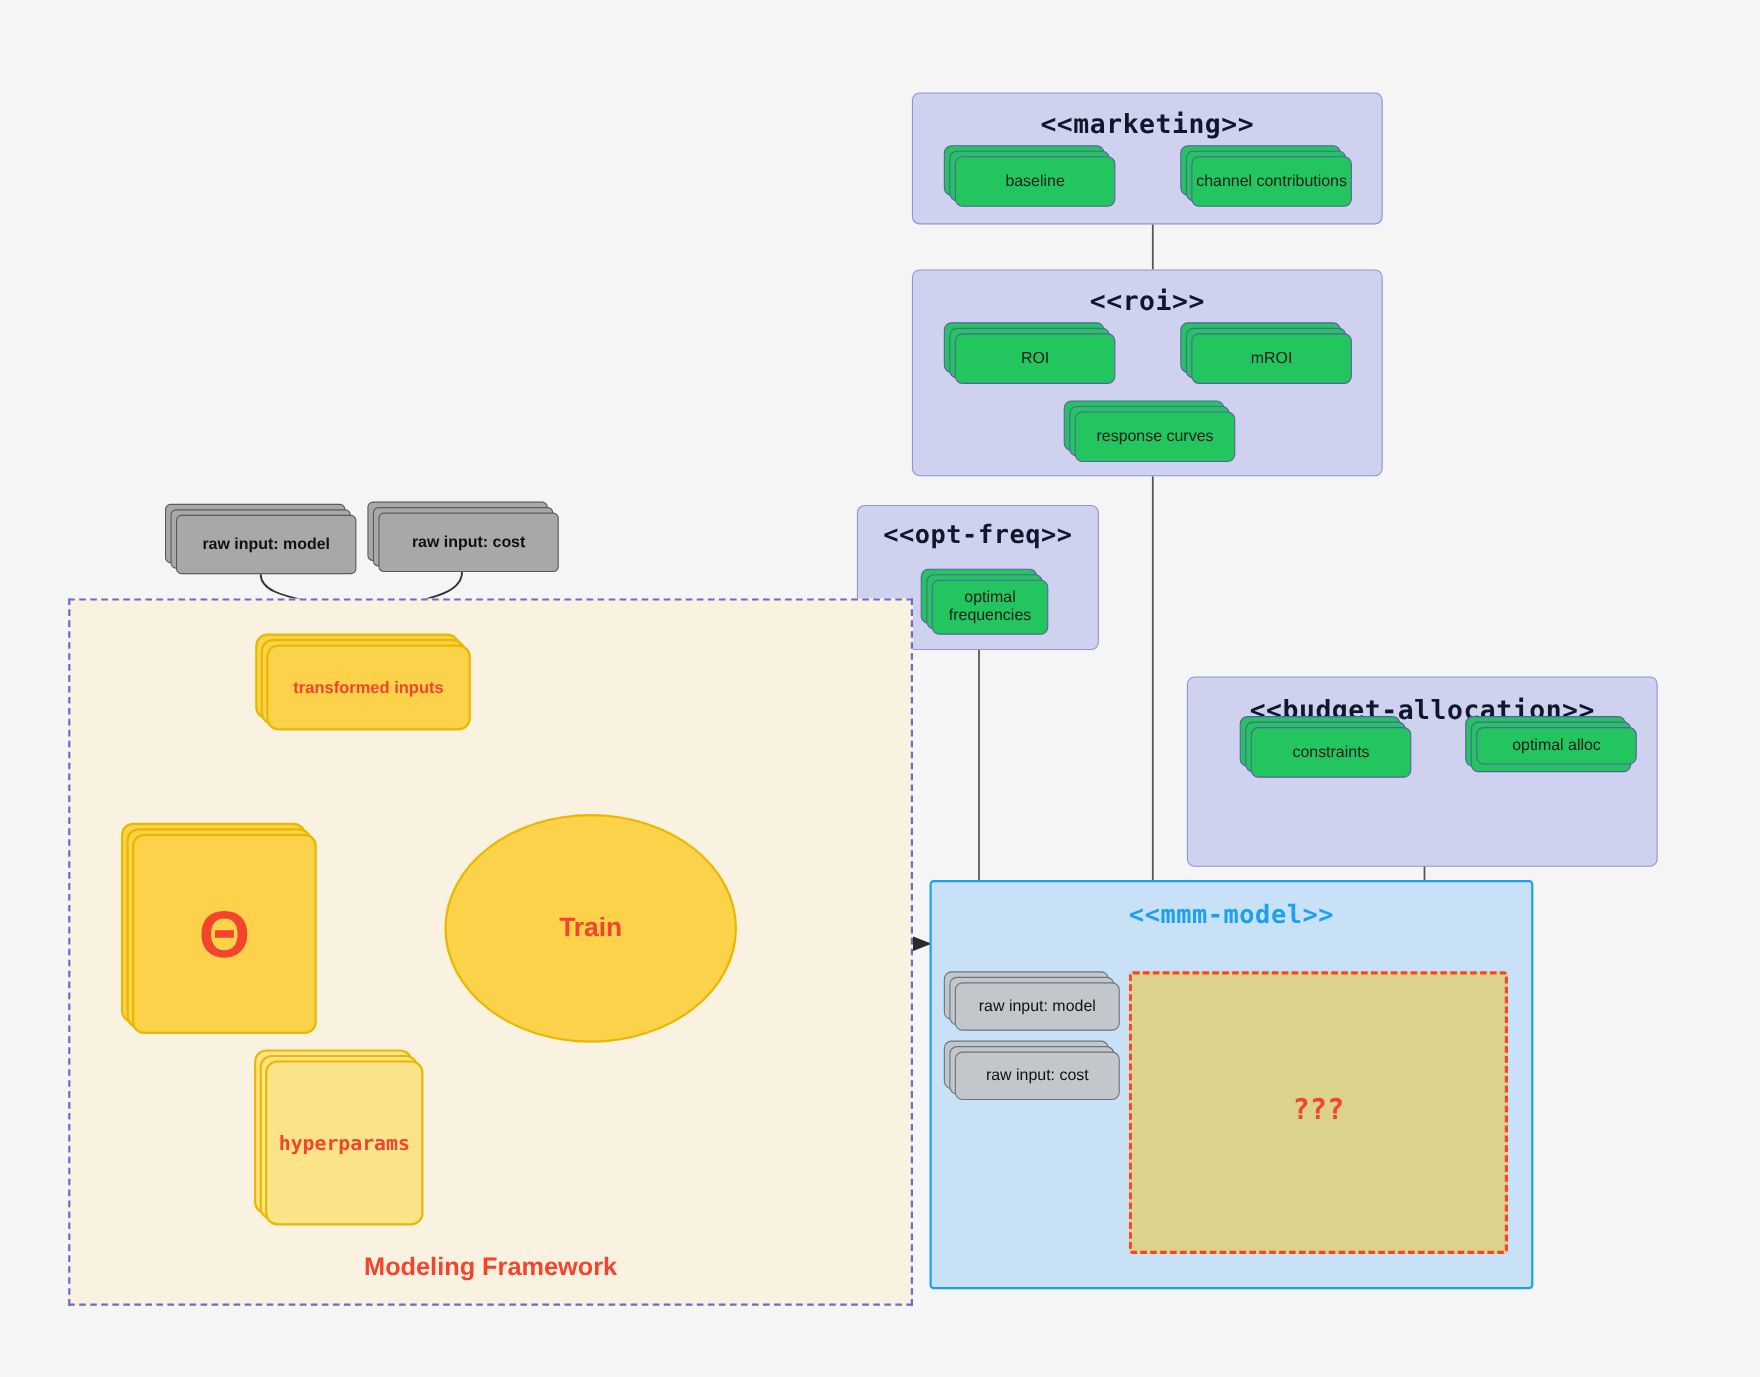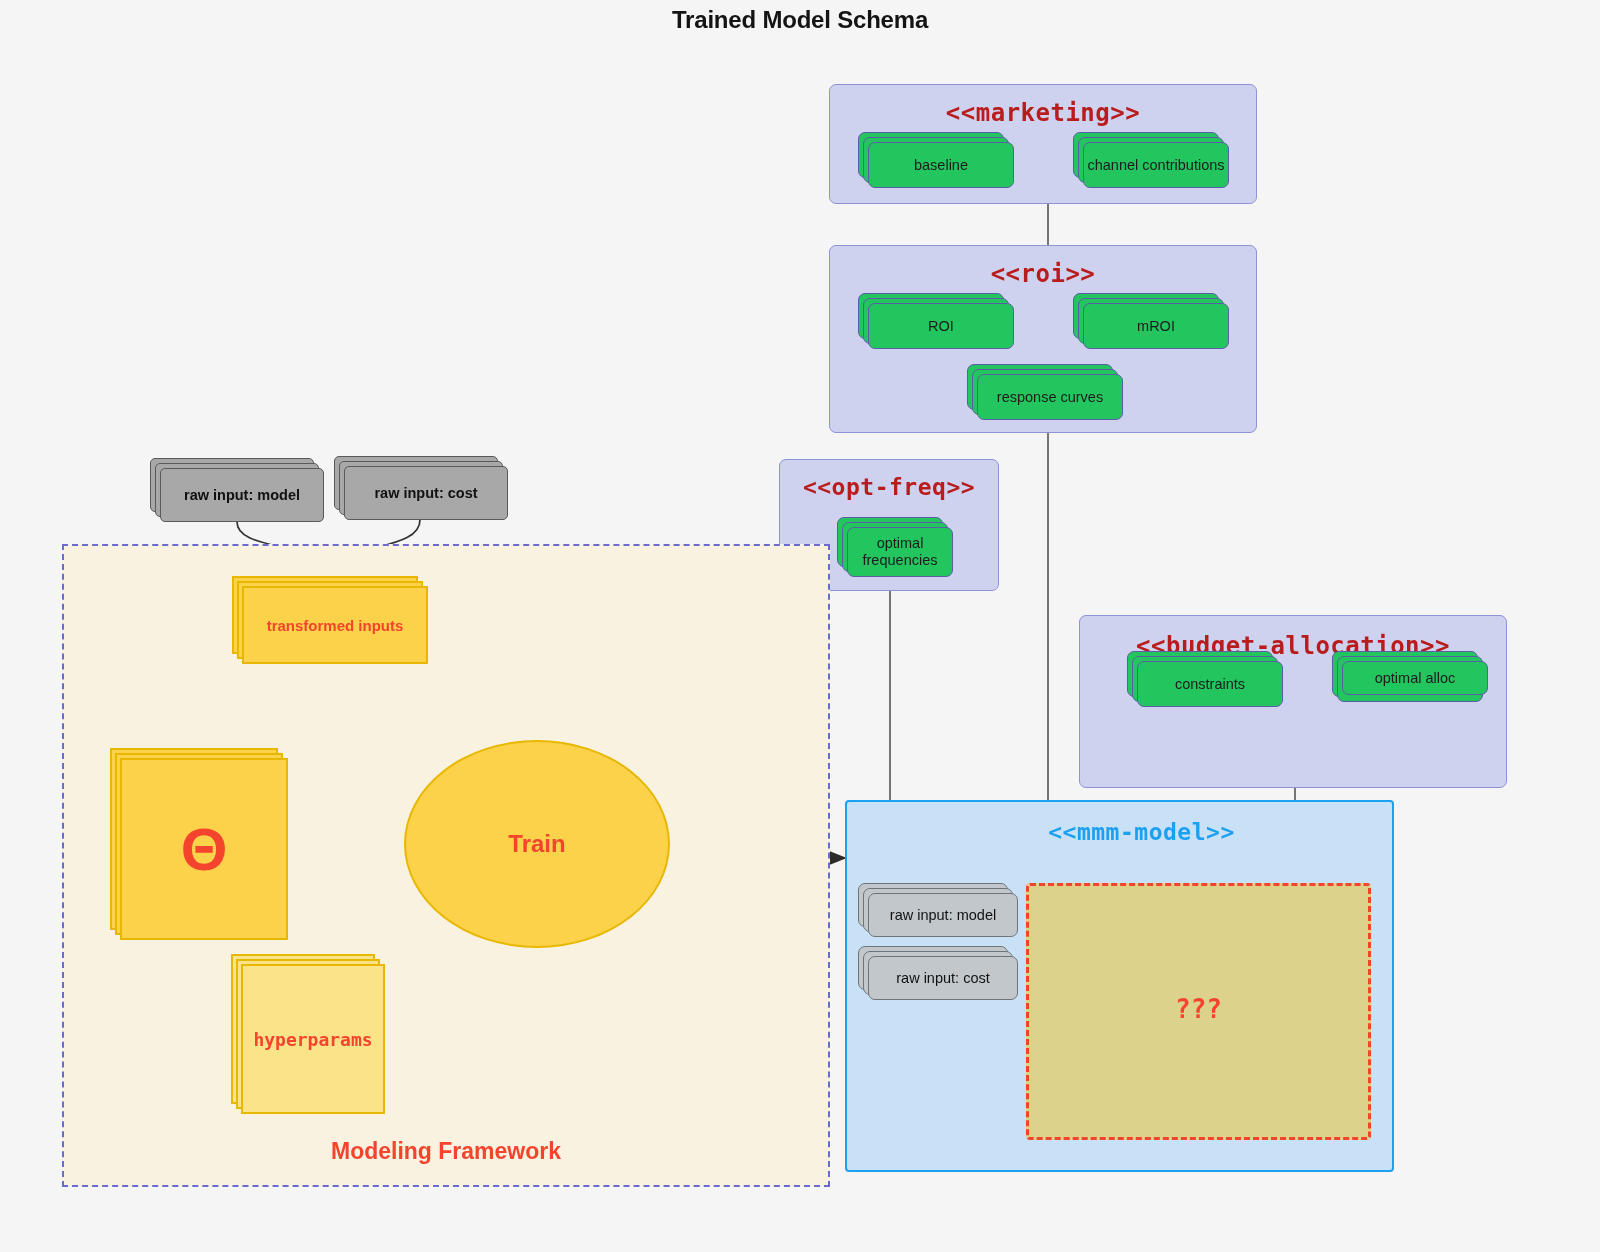--- a/index.html
+++ b/index.html
@@ -63,40 +63,39 @@
     border: 1.6px solid #8e92d6;
     border-radius: 7px;
   }
   .pkg-title {
     position: absolute;
     left: 0; width: 100%;
     text-align: center;
     font-family: "DejaVu Sans Mono", monospace;
     font-weight: bold;
     font-size: 24px;
-    color: #b91c1c;
+    color: #0f172a;
     letter-spacing: 0.5px;
   }
 
   
   .bpkg {
     position: absolute; box-sizing: border-box;
     background: #c8e1f7;
     border: 2.4px solid #1ca0f0;
     border-radius: 4px;
   }
   .bpkg-title {
     position: absolute; left: 0; width: 100%;
     text-align: center;
     font-family: "DejaVu Sans Mono", monospace;
     font-weight: bold;
     font-size: 23px;
     color: #1ca0f0;
     letter-spacing: 0.5px;
-    padding-left: 22px;
   }
 
   
   .gcard .shadow2, .gcard .shadow1, .gcard .face {
     background: #a8a8a8;
     border: 1.4px solid #5a5a5a;
     border-radius: 5px;
   }
   .gcard .face {
     display: flex; align-items: center; justify-content: center;
@@ -120,21 +119,21 @@
     position: absolute; left: 0; width: 100%;
     text-align: center;
     font-size: 23px; font-weight: bold;
     color: #f4442e;
   }
 
   
   .ycard .shadow2, .ycard .shadow1, .ycard .face {
     background: #fbd24a;
     border: 2px solid #e8b800;
-    border-radius: 0;
+    border-radius: 11px;
   }
   .ycard .face {
     display: flex; align-items: center; justify-content: center;
     color: #f4442e; font-weight: bold; font-size: 15px;
   }
   .ycard-pale .shadow2, .ycard-pale .shadow1, .ycard-pale .face {
     background: #fbe38a;
     border: 2px solid #e8b800;
   }
   .ycard-pale .face {
@@ -170,21 +169,20 @@
     text-align: center;
     font-family: "DejaVu Sans Mono", monospace;
     font-weight: bold; font-size: 26px; color: #f4442e;
   }
 </style>
 </head>
 <body>
 
 <div id="canvas">
 
-  <div class="abs" id="page-title">Trained Model Schema</div>
 
   <svg class="abs" width="1600" height="1252" style="left:0;top:0;">
     <defs>
       <marker id="arrGray" markerWidth="10" markerHeight="8" refX="9" refY="4" orient="auto">
         <path d="M0,0 L10,4 L0,8 z" fill="#333"></path>
       </marker>
       <marker id="arrRed" markerWidth="9" markerHeight="8" refX="8" refY="4" orient="auto">
         <path d="M0,0 L9,4 L0,8 z" fill="#f4442e"></path>
       </marker>
       <marker id="arrPurpStart" markerWidth="9" markerHeight="8" refX="1" refY="4" orient="auto">

